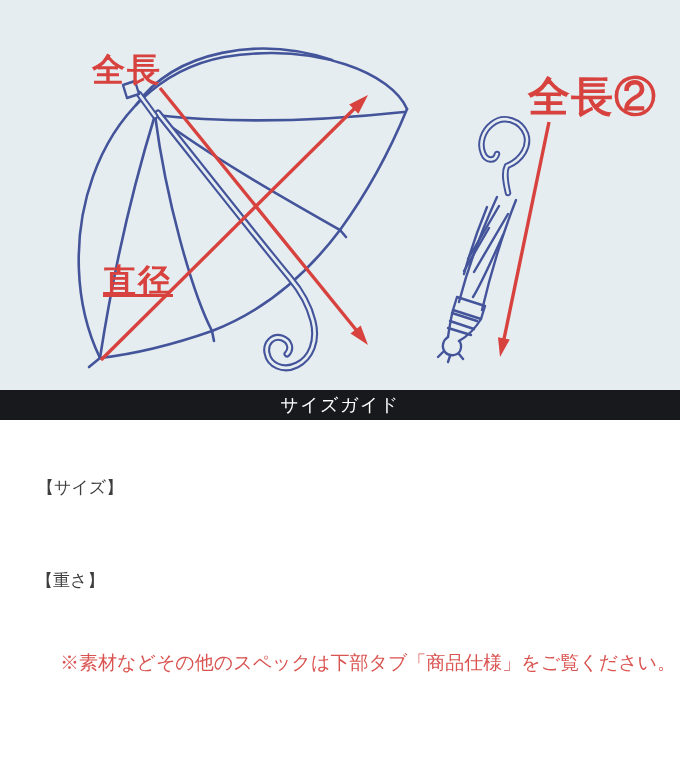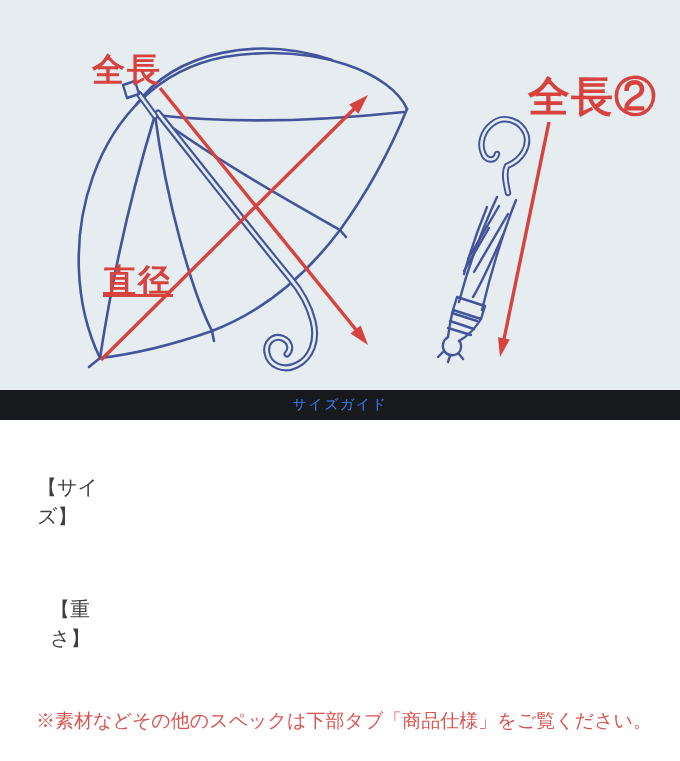--- a/index.html
+++ b/index.html
@@ -27,44 +27,45 @@
   .label-total{left:92px;top:53px;font-size:33px;letter-spacing:2px;}
   .label-diameter{left:103px;top:264px;font-size:33px;letter-spacing:2px;text-decoration:underline;}
   .label-total2{left:528px;top:76px;font-size:42px;letter-spacing:1px;}
   
   .size-guide-bar{
     width:680px;height:30px;
     background:#17191c;
     display:flex;align-items:center;justify-content:center;
   }
   .size-guide-bar span{
-    color:#3b82f6;
-    font-size:14px;
+    color:#ffffff;
+    font-size:18px;
     letter-spacing:1.5px;
   }
   
   .specs{color:#3e3e3e;}
   .spec-row{
     display:flex;
     align-items:flex-start;
-    font-size:20px;
+    font-size:17px;
     line-height:29px;
   }
   .spec-row.size{margin-top:53px;padding-left:37px;}
-  .spec-row.weight{margin-top:64px;padding-left:50px;}
+  .spec-row.weight{margin-top:64px;padding-left:36px;}
   .spec-row.size .spec-label{width:100px;flex-shrink:0;}
   .spec-row.weight .spec-label{width:75px;flex-shrink:0;}
   .spec-content div{white-space:nowrap;}
   .spec-note{
     margin-top:53px;
     padding-left:36px;
     font-size:19px;
     line-height:29px;
     color:#d95350;
     white-space:nowrap;
+    margin-left:24px;
   }
 </style>
 </head>
 <body>
 
 <div class="page">
 
   <div class="panel-top">
     <svg width="680" height="390" viewBox="0 0 680 390">
 

